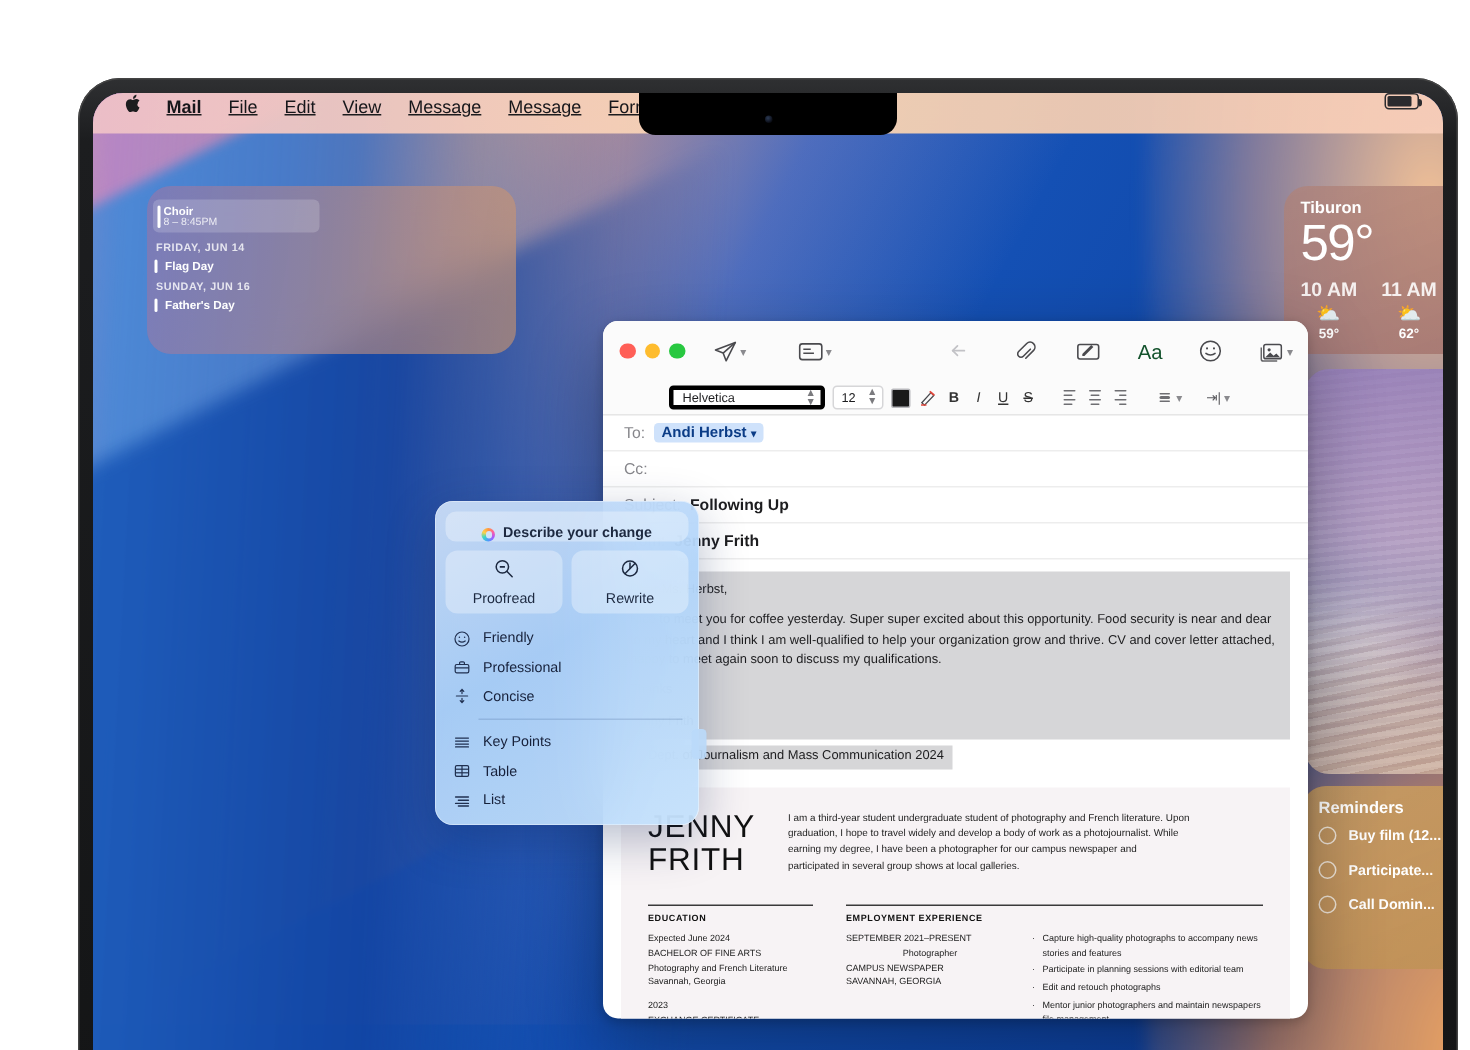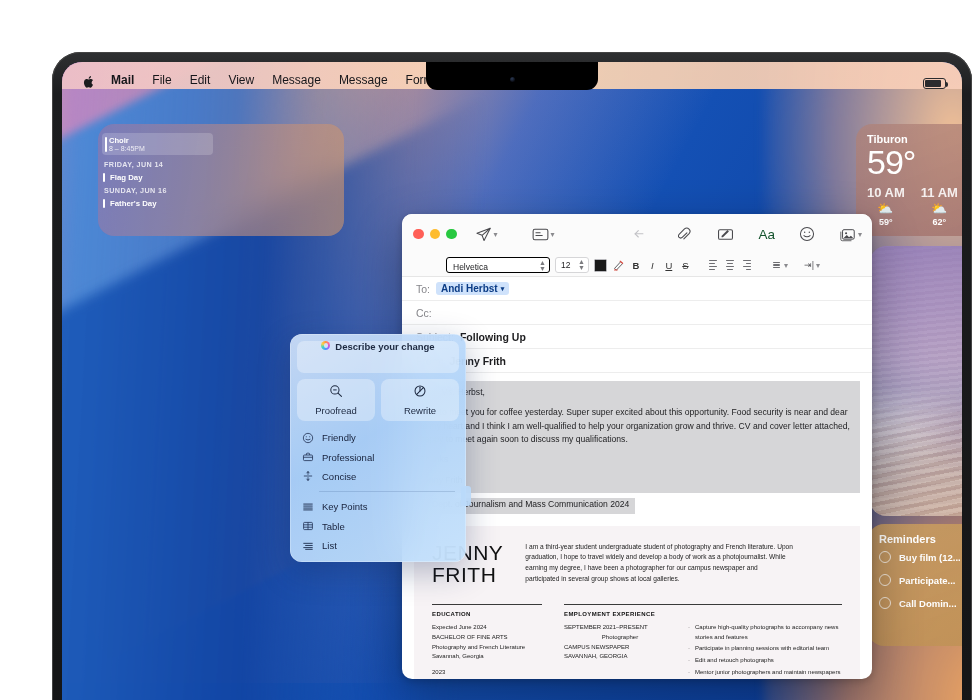--- a/index.html
+++ b/index.html
@@ -82,28 +82,28 @@
   .wp-right-warm2 {
     right:-12%; bottom:-12%; width:34%; height:62%;
     background:radial-gradient(ellipse at 75% 70%,
       rgba(247,170,96,.98), rgba(240,150,90,.65) 45%, rgba(210,120,110,0) 78%);
     filter:blur(5px);
   }
 
   
   .menubar {
     position:absolute; left:0; right:0; top:0; height:27px;
-    display:flex; align-items:flex-end; gap:0;
+    display:flex; align-items:flex-start; gap:0;
     padding:0 14px; z-index:40;
     background:linear-gradient(90deg,
       rgba(240,195,200,.92) 0%, rgba(247,205,190,.92) 25%,
       rgba(252,215,178,.92) 50%, rgba(250,208,178,.92) 75%,
       rgba(248,206,186,.92) 100%);
     backdrop-filter:blur(22px);
-    font-size:12px; color:#1c1c1e;
+    font-size:12px; color:#1c1c1e;text-decoration:underline;
   }
   .menu-apple { width:26px; display:flex; justify-content:center; }
   .menu-item { padding:2px 9px; font-size:12px; white-space:nowrap;
     color:#16161a; border-radius:4px; }
   .menu-item.bold { font-weight:bold; }
   .menu-right { margin-left:auto; display:flex; align-items:center; gap:8px; padding-right:2px;}
   .battery { width:23px; height:11px; border:1.3px solid #2b2b2e;
     border-radius:3px; position:relative; padding:1.3px; }
   .battery::after { content:""; position:absolute; right:-3.4px; top:3px;
     width:2px; height:4.6px; background:#2b2b2e; border-radius:0 2px 2px 0;}
@@ -197,22 +197,22 @@
   .lt { width:10.5px; height:10.5px; border-radius:50%; }
   .lt.r{background:#ff5f57;} .lt.y{background:#febc2e;} .lt.g{background:#28c840;}
   .tb-ico { color:#555; display:flex; align-items:center; justify-content:center; }
   .chev { font-size:8px; color:#8a8a8e; margin-left:2px; }
   .tb-grp { display:flex; align-items:center; }
   .tb-sep { flex:1; }
 
   .fmtbar { height:23px; display:flex; align-items:center; gap:5px;
     padding:0 0 0 44px; background:#fbfbfb;
     border-bottom:1px solid #e6e6e6; font-size:9px; color:#333; }
-  .ff { width:104px; height:16px; background:#fff; border:1px solid #000000;
-    border-radius:3px; display:flex; align-items:flex-end; padding:0 3px 0 6px;
+  .ff { width:104px; height:16px; background:#fff; border:3px solid #000000;
+    border-radius:3px; display:flex; align-items:flex-start; padding:0 3px 0 6px;
     font-size:8.5px; color:#1d1d1f; }
   .stepper { margin-left:auto; font-size:7px; line-height:6px; color:#7a7a7e; }
   .fs { width:34px; height:16px; background:#fff; border:1px solid #d6d6d8;
     border-radius:3px; display:flex; align-items:center; padding:0 3px 0 5px;
     font-size:8.5px; color:#1d1d1f; }
   .swatch { width:13px; height:13px; background:#1a1a1a; border:1px solid #b9b9bd; border-radius:1.5px;}
   .fbtn { font-size:9.5px; color:#333; padding:0 2.5px; min-width:11px; text-align:center;}
   .fbtn.b{font-weight:bold;} .fbtn.i{font-style:italic;}
   .fbtn.u{text-decoration:underline;} .fbtn.s{text-decoration:line-through;}
   .algn { display:flex; flex-direction:column; gap:1.5px; width:12px; padding:0 2px;}
@@ -255,22 +255,22 @@
   .rs-bul div { display:flex; gap:5px; margin-bottom:2px; }
   .rs-bul span.d { color:#333; }
 
   
   .wt { position:absolute; left:228px; top:272px; width:176px; z-index:35;
     border-radius:12px; padding:7px; color:#17213a;
     background:linear-gradient(150deg, rgba(206,224,248,.93), rgba(176,212,250,.93) 45%, rgba(196,225,252,.93));
     backdrop-filter:blur(22px);
     box-shadow:0 10px 32px rgba(20,40,90,.3), 0 0 0 .5px rgba(255,255,255,.5) inset;
   }
-  .wt-desc { height:32px; border-radius:7px; background:rgba(255,255,255,.33);
-    display:flex; align-items:flex-start; justify-content:center; gap:5px;
+  .wt-desc { height:20px; border-radius:7px; background:rgba(255,255,255,.33);
+    display:flex; align-items:flex-end; justify-content:center; gap:5px;
     font-size:9.5px; font-weight:600; color:#1d2940; }
   .ai-ring { width:9px; height:9px; border-radius:50%;
     background:conic-gradient(#ff9a3e,#ff5fa2,#a85bff,#4a9bff,#3ed7c5,#ffd04a,#ff9a3e);
     position:relative; }
   .ai-ring::after { content:""; position:absolute; inset:2.4px; border-radius:50%;
     background:#d3e3f7; }
   .wt-two { display:flex; gap:6px; margin-top:6px; }
   .wt-card { flex:1; height:42px; border-radius:8px; background:rgba(255,255,255,.33);
     display:flex; flex-direction:column; align-items:center; justify-content:center; gap:3px;}
   .wt-card .lbl { font-size:9.5px; font-weight:500; color:#1d2940;}

